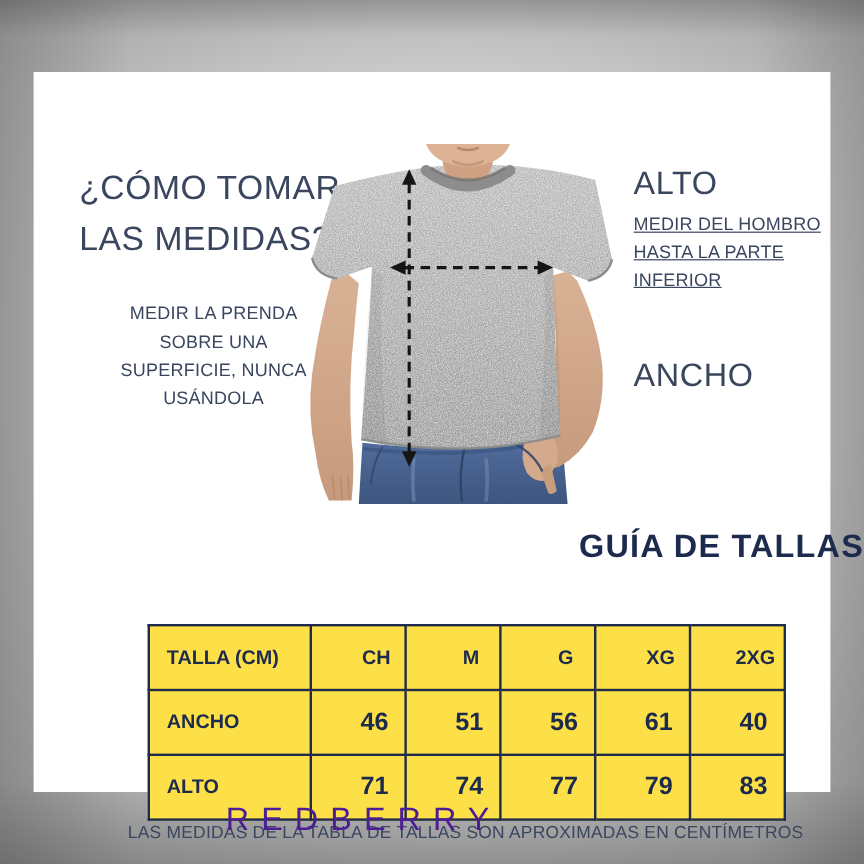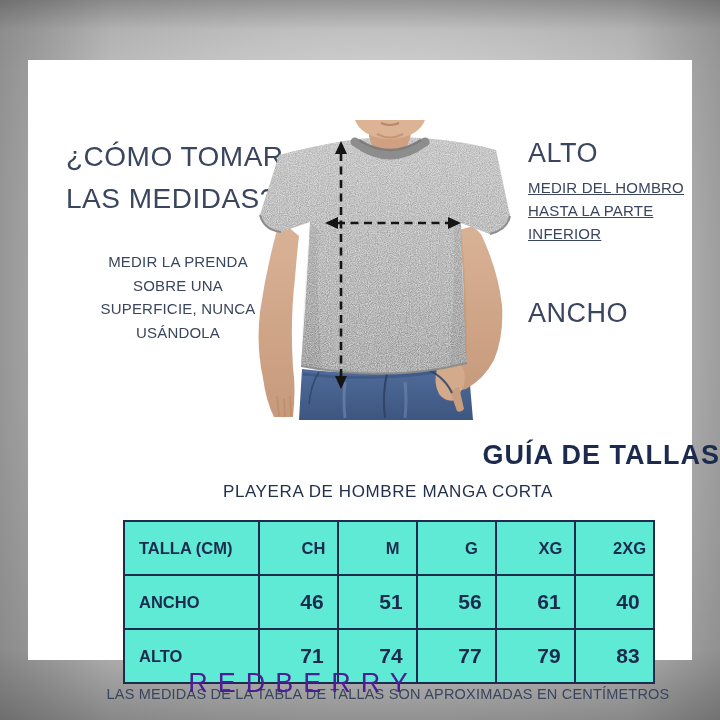--- a/index.html
+++ b/index.html
@@ -37,21 +37,21 @@
   .guide-title{
     left:28px;top:380px;width:664px;text-align:right;
     font-size:27px;font-weight:700;color:#1C2A4E;letter-spacing:1px;
   }
   .guide-subtitle{
     left:28px;top:422px;width:664px;text-align:center;
     font-size:17px;font-weight:400;color:#23304F;letter-spacing:.6px;
   }
   table.sizes{
     position:absolute;left:95px;top:460px;width:530px;
-    border-collapse:collapse;table-layout:fixed;background:#5eead4;
+    border-collapse:collapse;table-layout:fixed;background:#fde047;
   }
   table.sizes th, table.sizes td{
     border:2.5px solid #1F2B4D;color:#1C2A4E;
     text-align:center;vertical-align:middle;height:50px;
   }
   table.sizes col.c0{width:135px;}
   table.sizes col.cn{width:79px;}
   .cell-label{text-align:left !important;padding-left:14px;font-size:16.5px;font-weight:700;}
   .cell-size{font-size:16.5px;font-weight:700;padding-left:31px;}
   .cell-num{font-size:21px;font-weight:700;padding-left:28px;}
@@ -75,21 +75,20 @@
     <div class="abs light howto-title">¿CÓMO TOMAR LAS MEDIDAS?</div>
 
     <div class="abs light howto-note">MEDIR LA PRENDA SOBRE UNA SUPERFICIE, NUNCA USÁNDOLA</div>
 
     <div class="abs light measure-label alto-label">ALTO</div>
     <div class="abs light alto-desc">MEDIR DEL HOMBRO HASTA LA PARTE INFERIOR</div>
 
     <div class="abs light measure-label ancho-label">ANCHO</div>
 
     <div class="abs guide-title">GUÍA DE TALLAS</div>
-    <div class="abs guide-subtitle">PLAYERA DE HOMBRE MANGA CORTA</div>
 
     <table class="sizes">
       <colgroup>
           <col class="c0">
           <col class="cn">
           <col class="cn">
           <col class="cn">
           <col class="cn">
           <col class="cn">
         </colgroup>

